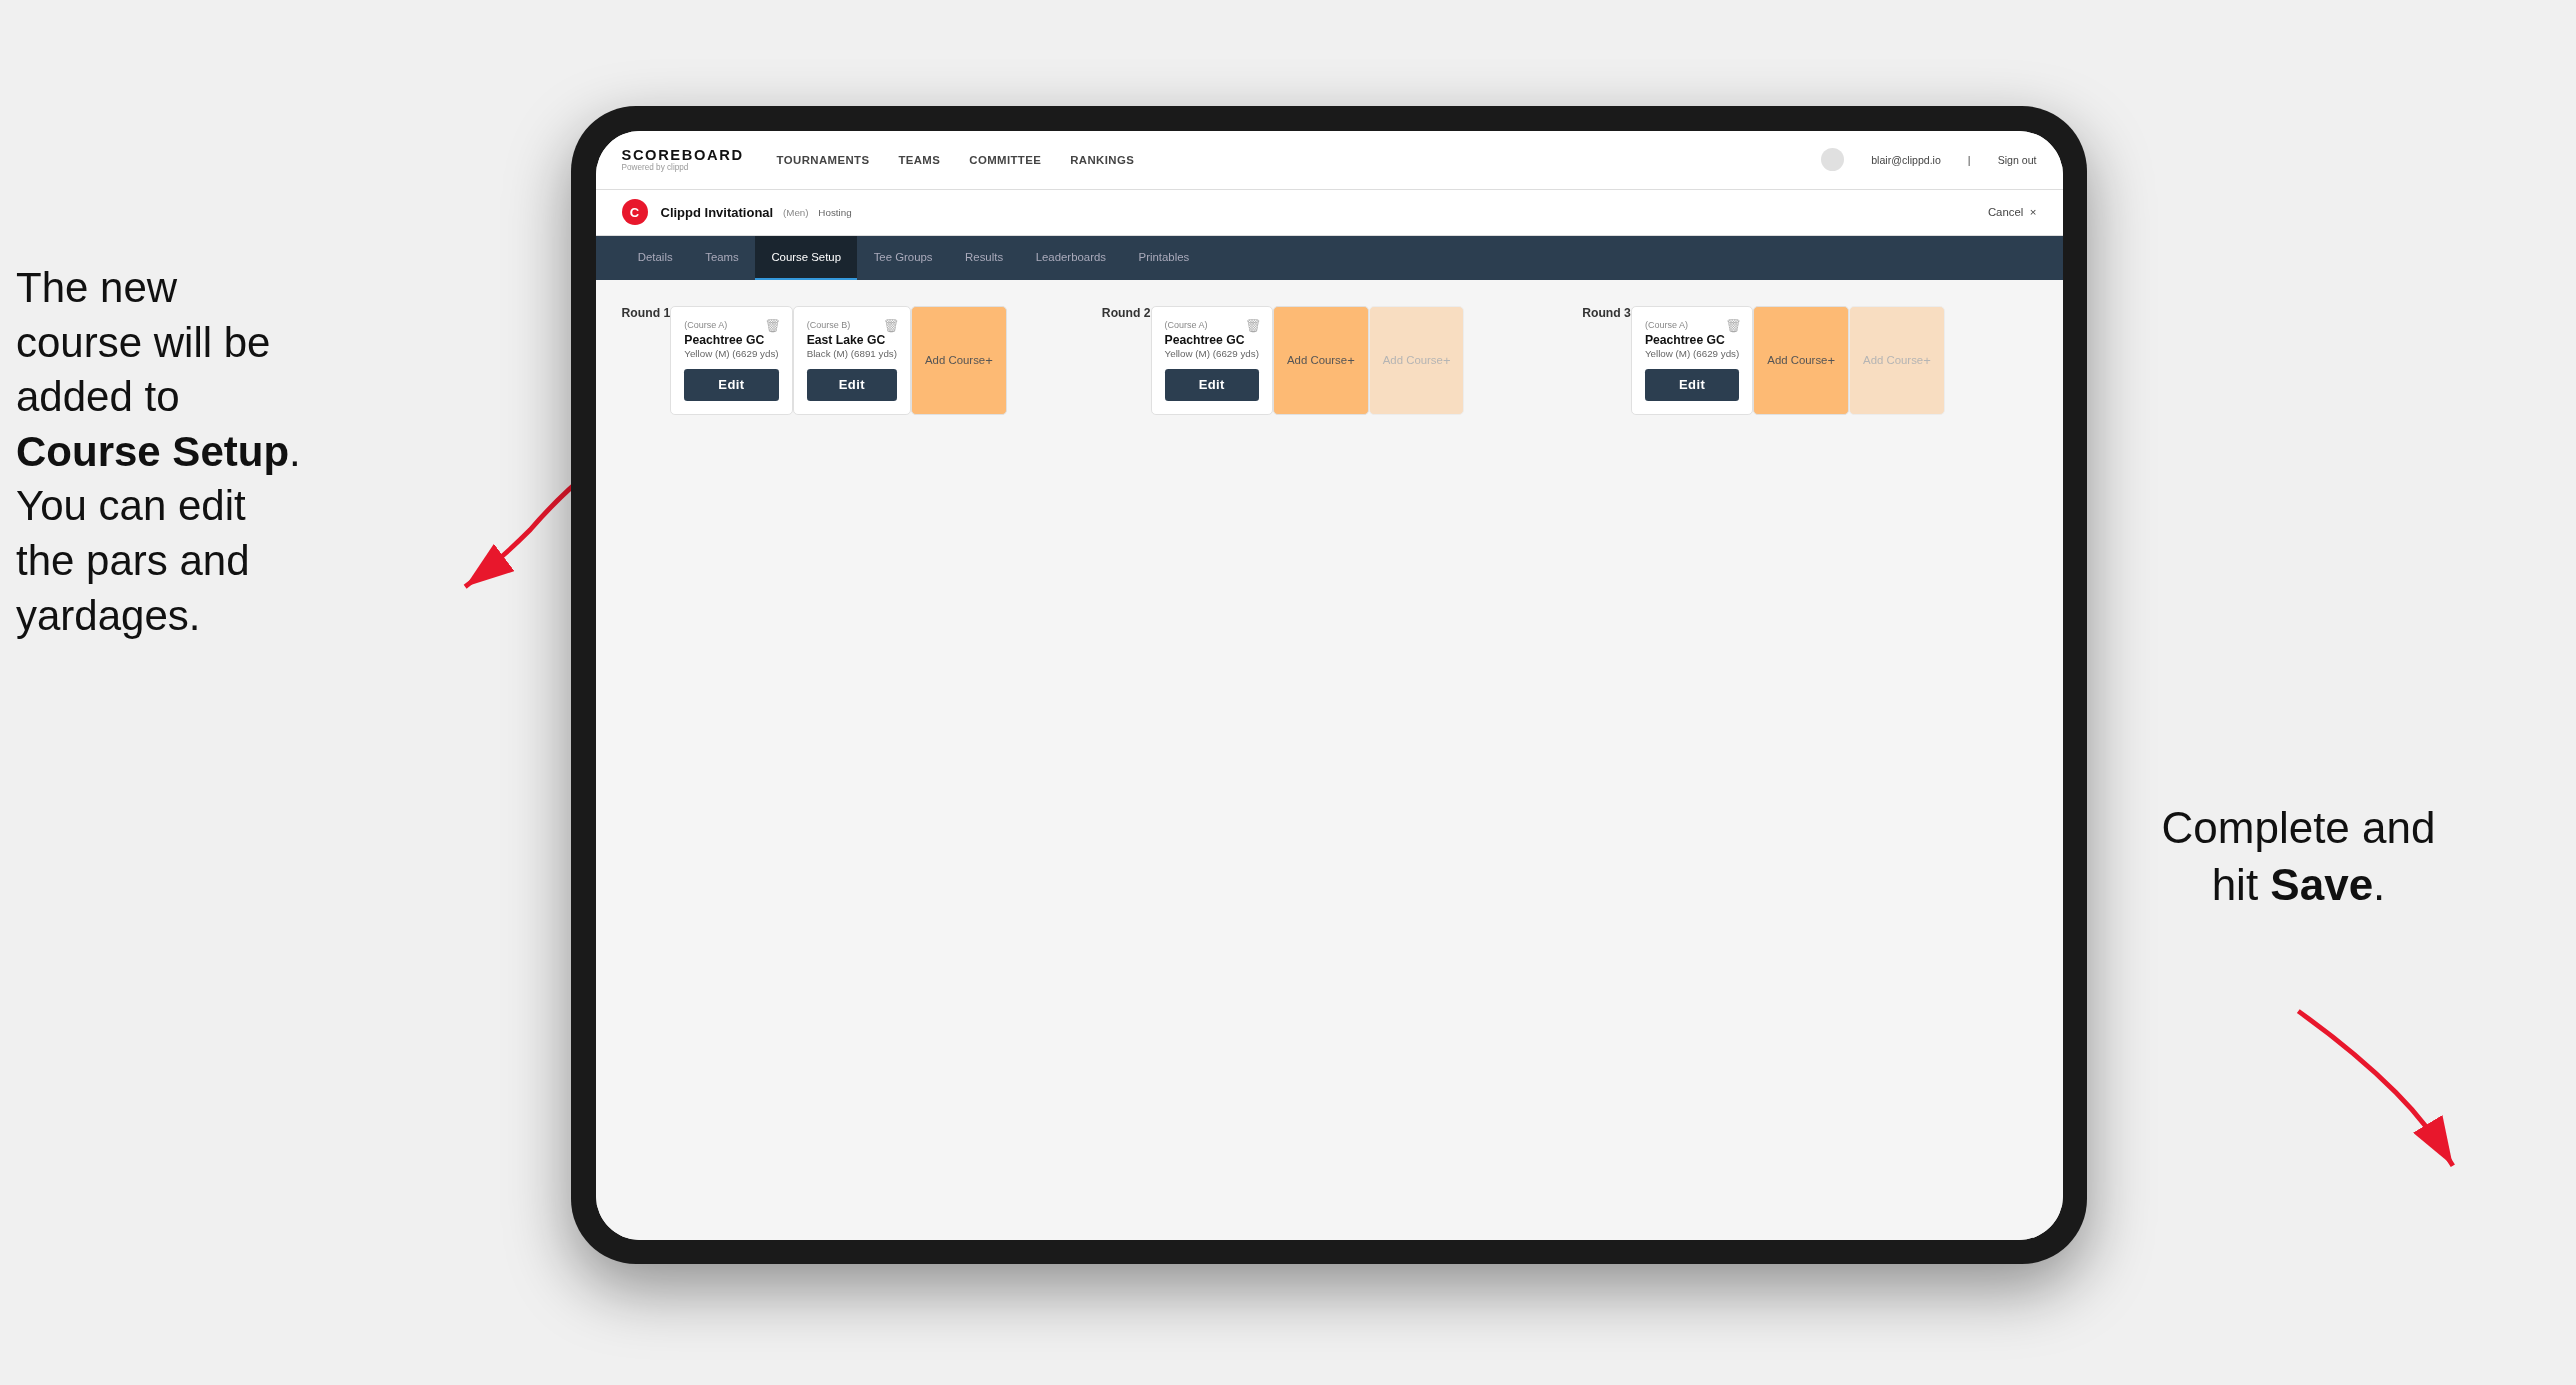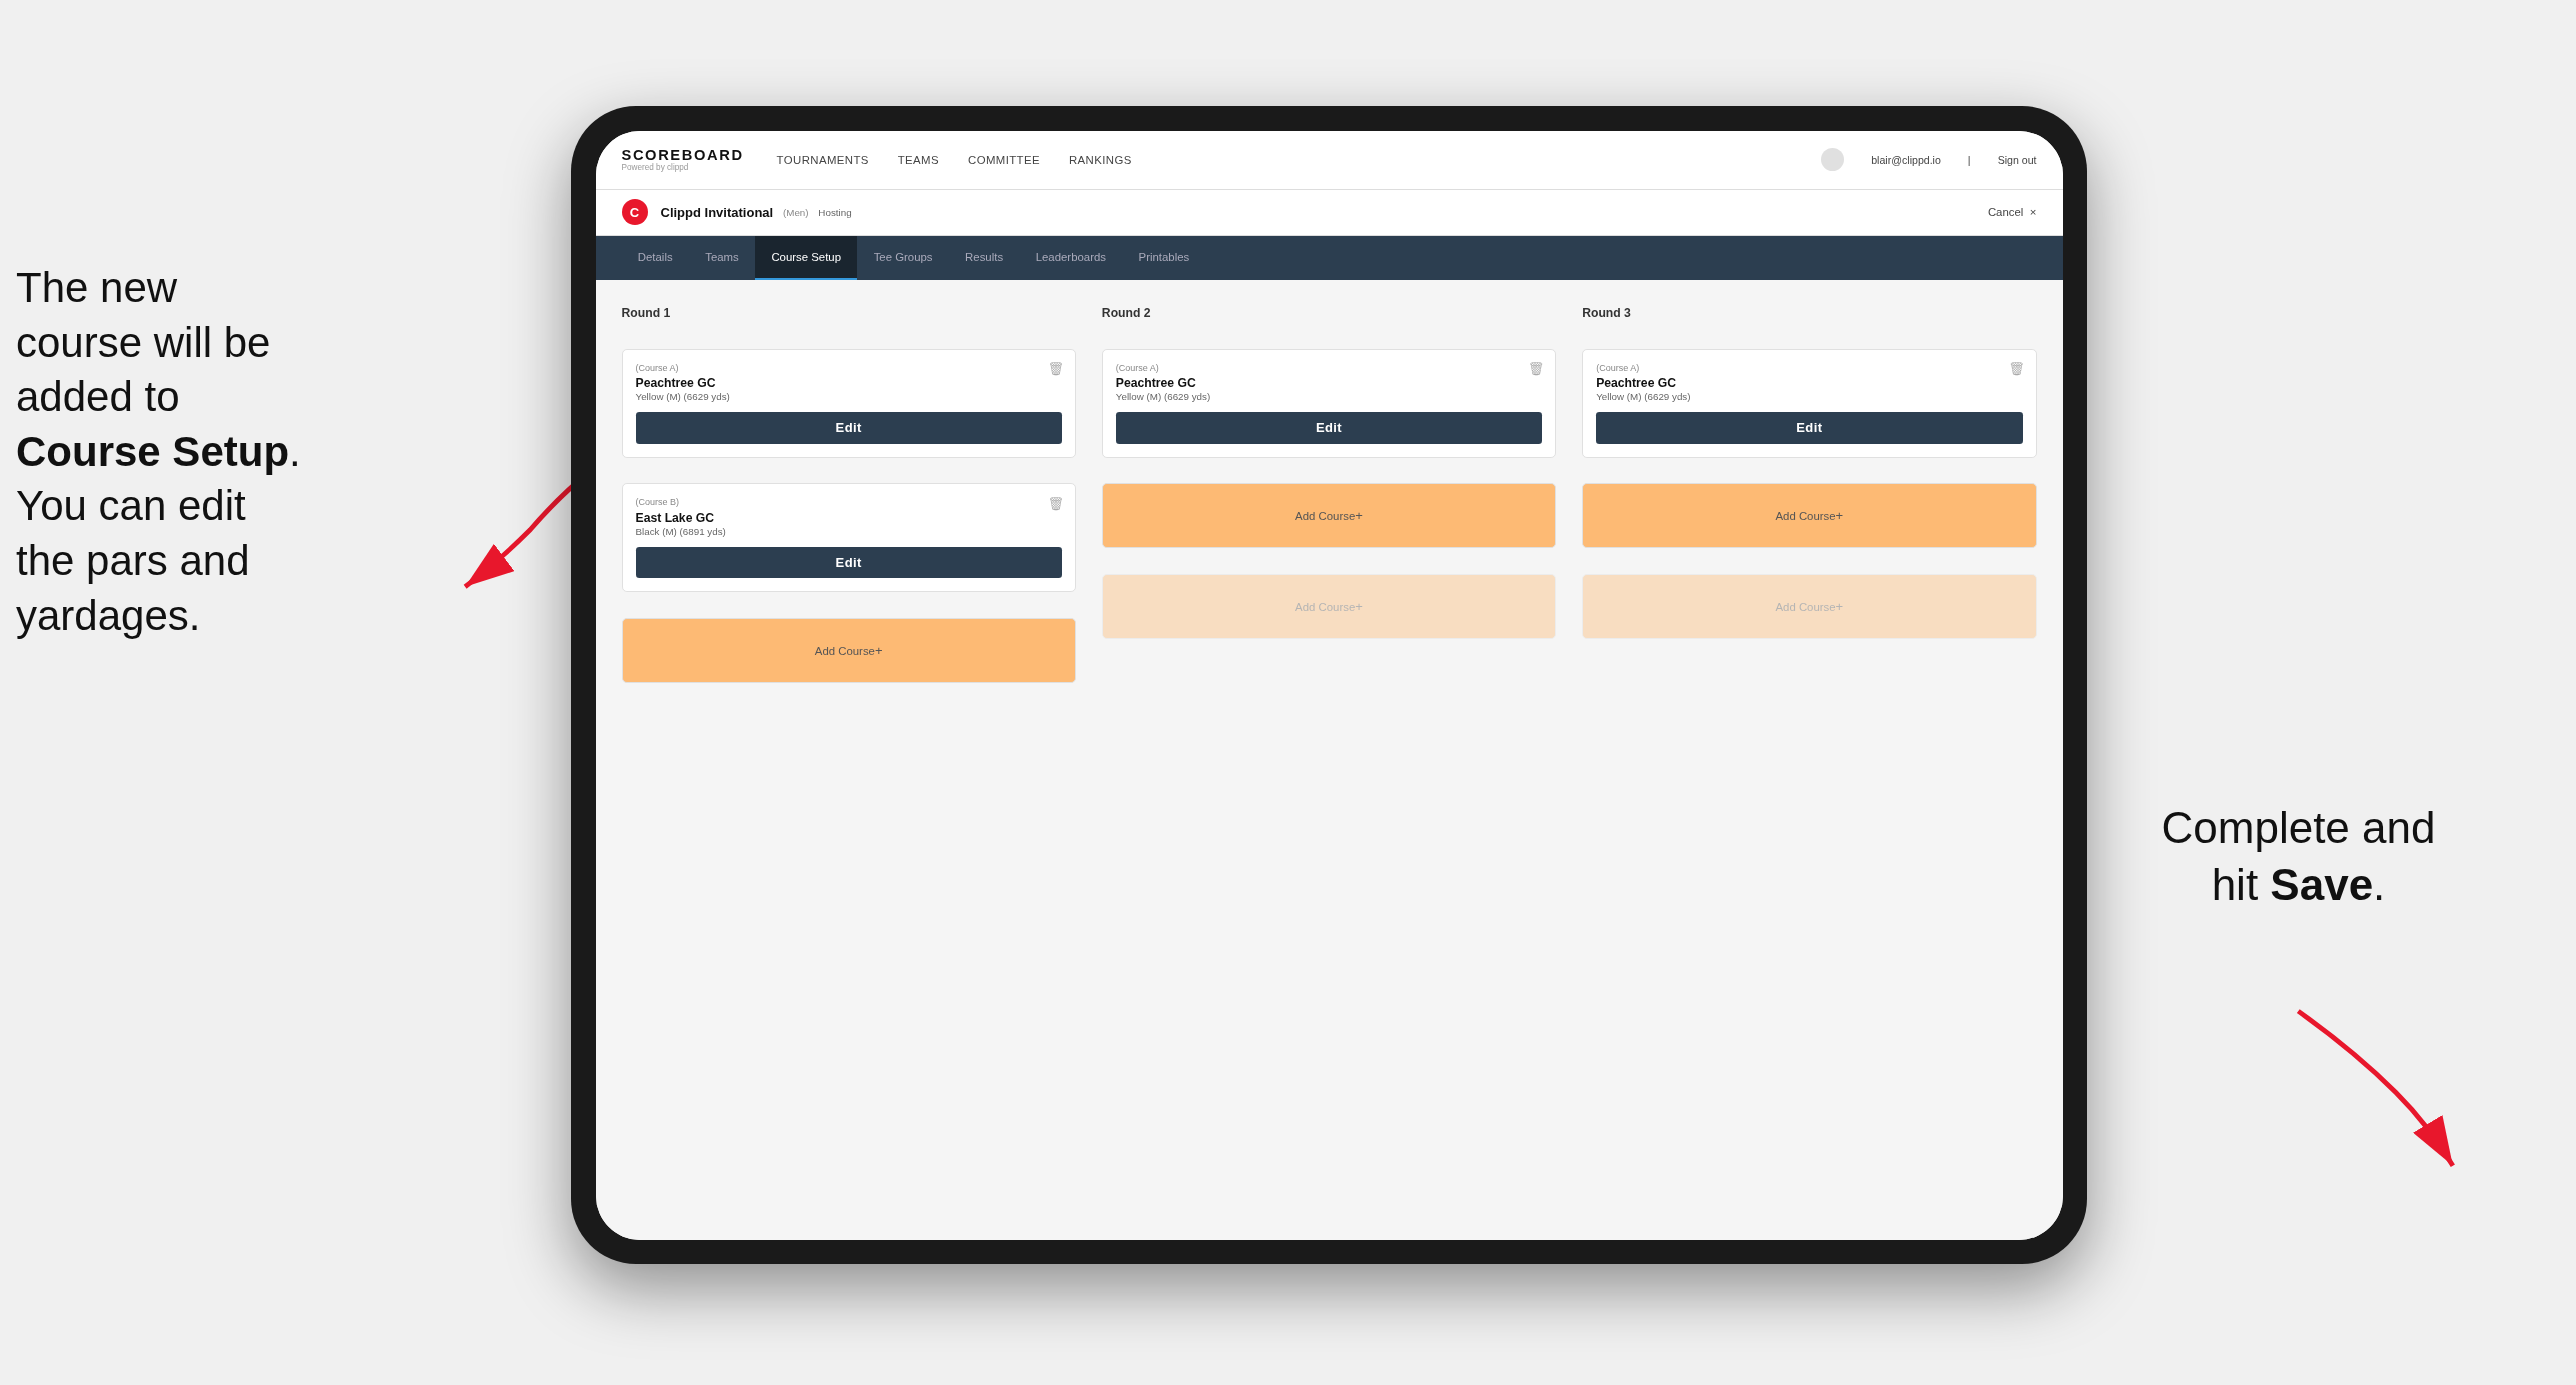--- a/index.html
+++ b/index.html
@@ -92,21 +92,21 @@
     .nav-links {
       display: flex;
       gap: 29px;
       flex: 1;
     }
 
     .nav-link {
       font-size: 11.4px;
       color: #444;
       cursor: pointer;
-      font-weight: 400;
+      font-weight: 700;
       letter-spacing: 0.4px;
       padding: 3.3px 0;
     }
 
     .nav-right {
       display: flex;
       align-items: center;
       gap: 27px;
       font-size: 10.6px;
       color: #444;
@@ -214,22 +214,22 @@
     }
 
     .rounds-grid {
       display: grid;
       grid-template-columns: 1fr 1fr 1fr;
       gap: 26px;
     }
 
     .round-column {
       display: flex;
-      flex-direction: column;
-      gap: 16px;
+      flex-direction: row;
+      gap: 0;
     }
 
     .round-header {
       font-size: 12.2px;
       font-weight: 700;
       color: #333;
       margin-bottom: 13px;
     }
 
     

